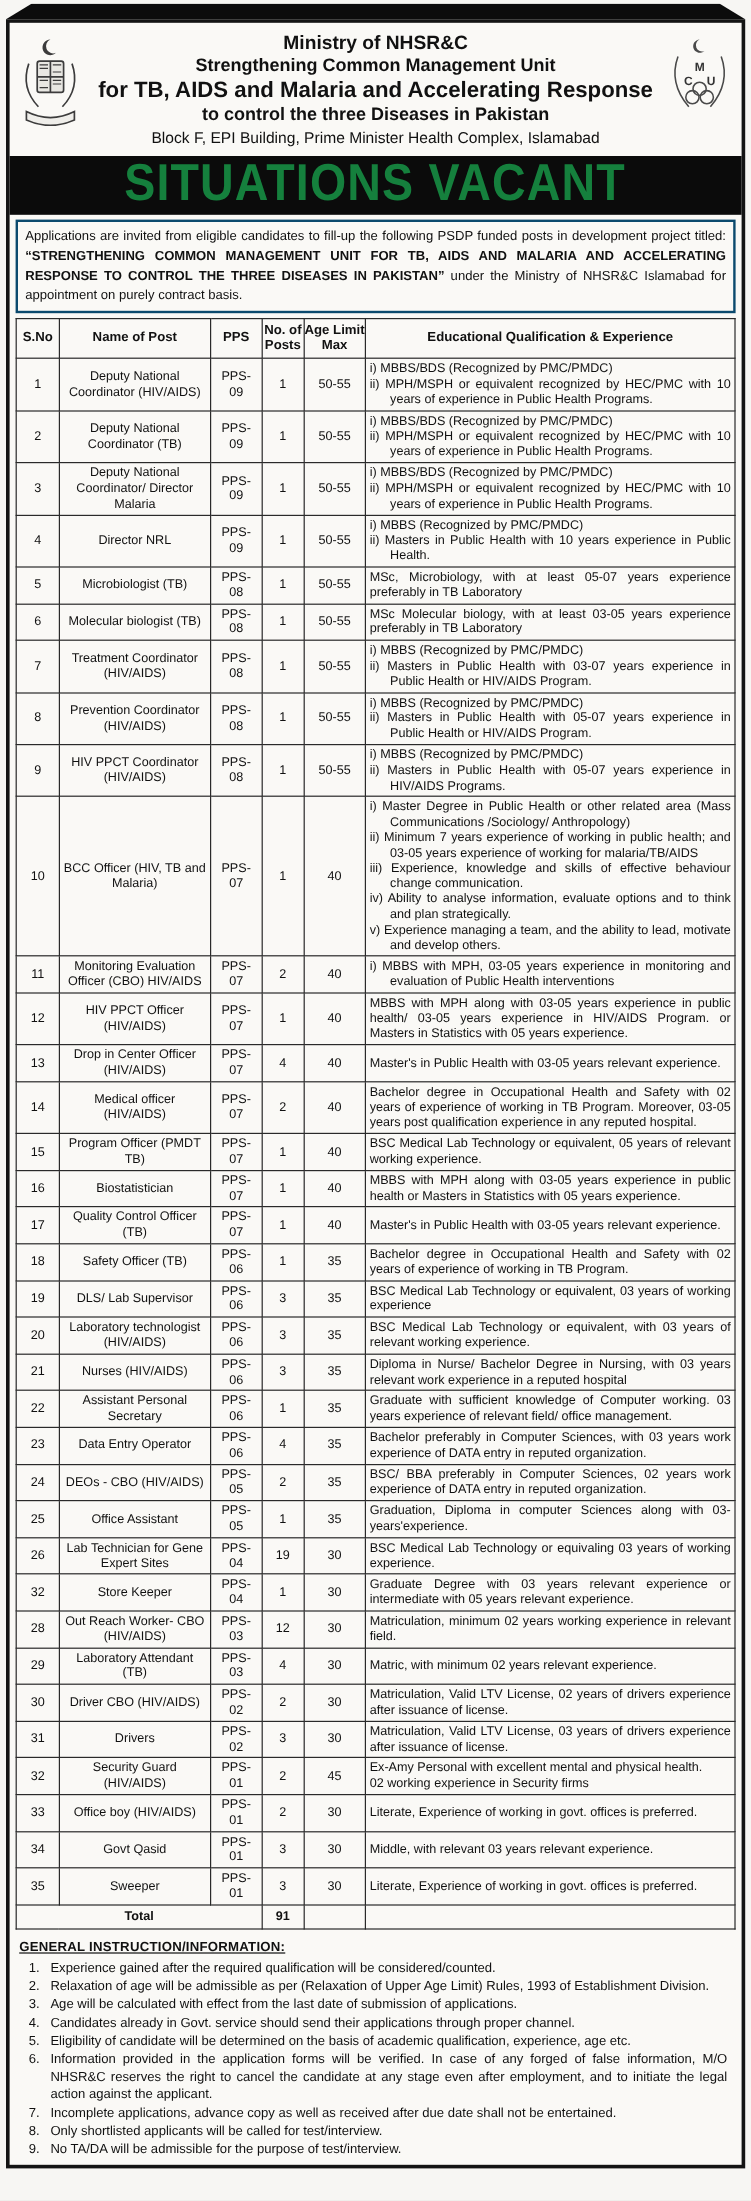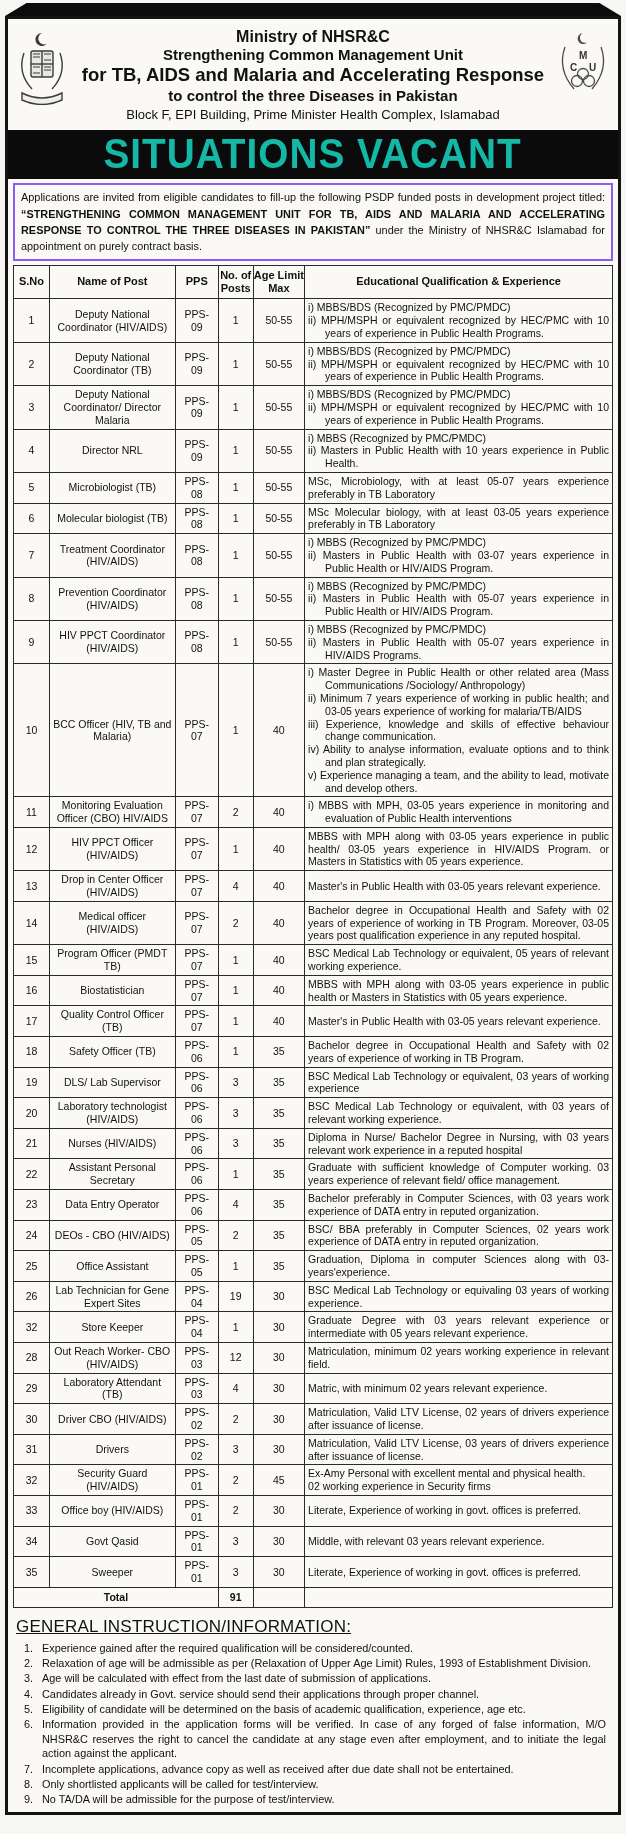--- a/index.html
+++ b/index.html
@@ -13,37 +13,37 @@
   .hdr{position:relative;padding:8px 64px 4px;text-align:center;}
   .hdr .logo{position:absolute;top:10px;}
   .hdr .logo.left{left:8px;}
   .hdr .logo.right{right:8px;}
   .h-govt{font-size:14.5px;letter-spacing:.5px;}
   .h-min{font-size:16px;font-weight:bold;margin-top:1px;text-align:center;}
   .h-unit{font-size:15px;font-weight:bold;line-height:1.22;}
   .h-unit2{font-size:18.5px;font-weight:bold;line-height:1.22;}
   .h-addr{font-size:13px;margin-top:2px;}
   
-  .banner{background:#0b0b0b;color:#14b8a6;text-align:center;margin-top:4px;padding:1px 0 3px;}
+  .banner{background:#0b0b0b;color:#15803d;text-align:center;margin-top:4px;padding:1px 0 3px;}
   .banner span{display:inline-block;font-size:40px;font-weight:bold;letter-spacing:1px;transform:scale(.97,1.08);}
   
-  .intro{border:2px solid #8b5cf6;margin:4px 5px;padding:4px 6px;font-size:10.9px;line-height:1.5;text-align:justify;}
+  .intro{border:2px solid #0c4a6e;margin:4px 5px;padding:4px 6px;font-size:10.9px;line-height:1.5;text-align:justify;}
   .intro b{font-weight:bold;}
   
   table.jobs{border-collapse:collapse;margin:2px 5px 4px;width:calc(100% - 10px);font-size:10.5px;line-height:1.22;}
   table.jobs th,table.jobs td{border:1.4px solid #2a2a2a;padding:2px 3px;vertical-align:middle;}
   table.jobs th{font-size:11px;font-weight:bold;text-align:center;white-space:pre-line;padding:3px 0;}
   td.c-sno,td.c-pps,td.c-posts,td.c-age,td.c-post{text-align:center;}
   td.c-qual{text-align:left;vertical-align:middle;}
   td.c-qual .qli{padding-left:17px;text-indent:-17px;text-align:justify;}
   td.c-qual .qp{text-align:justify;}
   tr.total-row td{font-weight:bold;text-align:center;padding:3px;margin-top:44px;}
   
   .sec{padding:2px 8px 4px;}
-  .sec-head{font-size:17px;font-weight:normal;text-decoration:underline;margin:3px 0 4px;letter-spacing:.2px;}
+  .sec-head{font-size:11px;font-weight:bold;text-decoration:underline;margin:3px 0 4px;letter-spacing:.2px;}
   .num-item{display:flex;font-size:10.9px;line-height:1.32;margin-bottom:1px;}
   .num-item .num{flex:0 0 26px;padding-left:8px;box-sizing:border-box;}
   .num-item .itx{flex:1;text-align:justify;padding-right:4px;}
   svg{display:block;}
 </style>
 </head>
 <body>
 
 <div class="page">
   <div class="topbar"></div>

